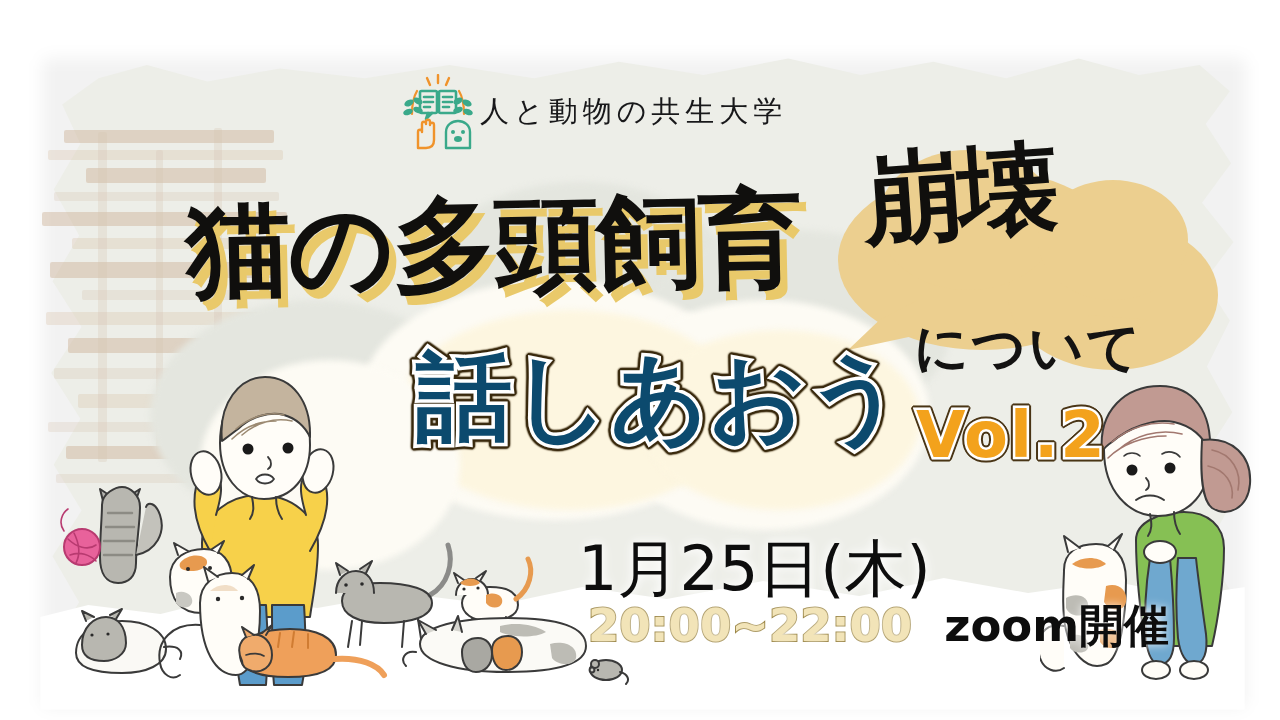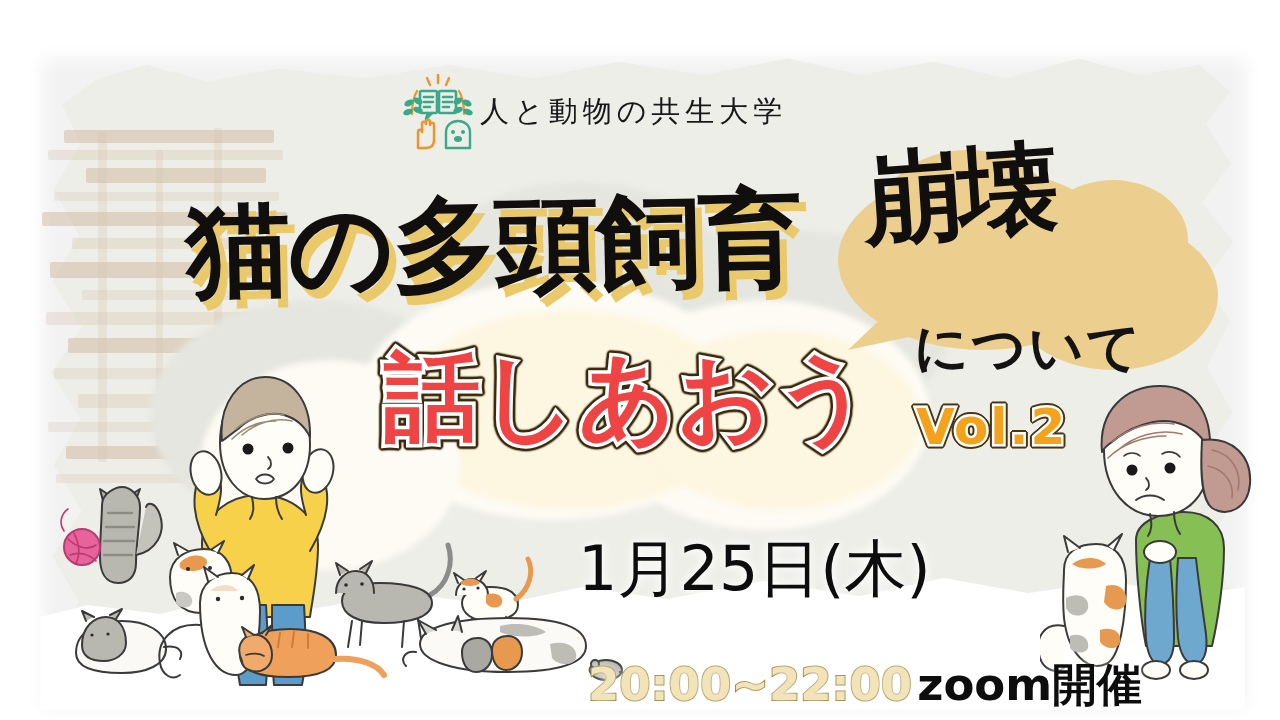--- a/index.html
+++ b/index.html
@@ -140,41 +140,41 @@
     font-weight: 700;
     color: #141312;
     letter-spacing: 2px;
     white-space: nowrap;
     z-index: 16;
   }
 
   
   .title-sub {
     position: absolute;
-    left: 384px; top: 334px;
+    left: 416px; top: 334px;
     font-family: "DejaVu Sans", "Liberation Sans", sans-serif;
     font-size: 96px;
     font-weight: 700;
-    color: #ef4444;
+    color: #0c4a6e;
     letter-spacing: 0px;
     white-space: nowrap;
     z-index: 18;
     -webkit-text-stroke: 7px #ffffff;
     paint-order: stroke fill;
     filter: drop-shadow(0 0 1px #3a2a0e) drop-shadow(1px 1px 0 #3a2a0e)
             drop-shadow(-1px 1px 0 #3a2a0e) drop-shadow(1px -1px 0 #3a2a0e)
             drop-shadow(-1px -1px 0 #3a2a0e);
   }
 
   
   .vol {
     position: absolute;
     left: 916px; top: 398px;
     font-family: "DejaVu Sans", "Liberation Sans", sans-serif;
-    font-size: 50px;
+    font-size: 64px;
     font-weight: 700;
     color: #f3a21c;
     letter-spacing: 2px;
     z-index: 18;
     -webkit-text-stroke: 5px #ffffff;
     paint-order: stroke fill;
     filter: drop-shadow(1px 1px 0 #4a3516) drop-shadow(-1px 1px 0 #4a3516)
             drop-shadow(1px -1px 0 #4a3516) drop-shadow(-1px -1px 0 #4a3516);
   }
 
@@ -186,26 +186,26 @@
     font-size: 62px;
     font-weight: 400;
     color: #0d0d0d;
     letter-spacing: 0px;
     white-space: nowrap;
     z-index: 20;
     text-shadow: 0 0 8px rgba(255,255,255,.95), 0 0 14px rgba(255,255,255,.9);
   }
   .time-line {
     position: absolute;
-    left: 588px; top: 655px;
+    left: 588px; top: 596px;
     z-index: 20;
     white-space: nowrap;
     display: flex;
     align-items: baseline;
-    gap: 5px;
+    gap: 32px;
     text-shadow: 0 0 8px rgba(255,255,255,.95);
   }
   .time-range {
     font-family: "DejaVu Sans", "Liberation Sans", sans-serif;
     font-size: 45px;
     font-weight: 700;
     color: #f2e4b8;
     letter-spacing: 0px;
     -webkit-text-stroke: 2px #8a7126;
     paint-order: stroke fill;

